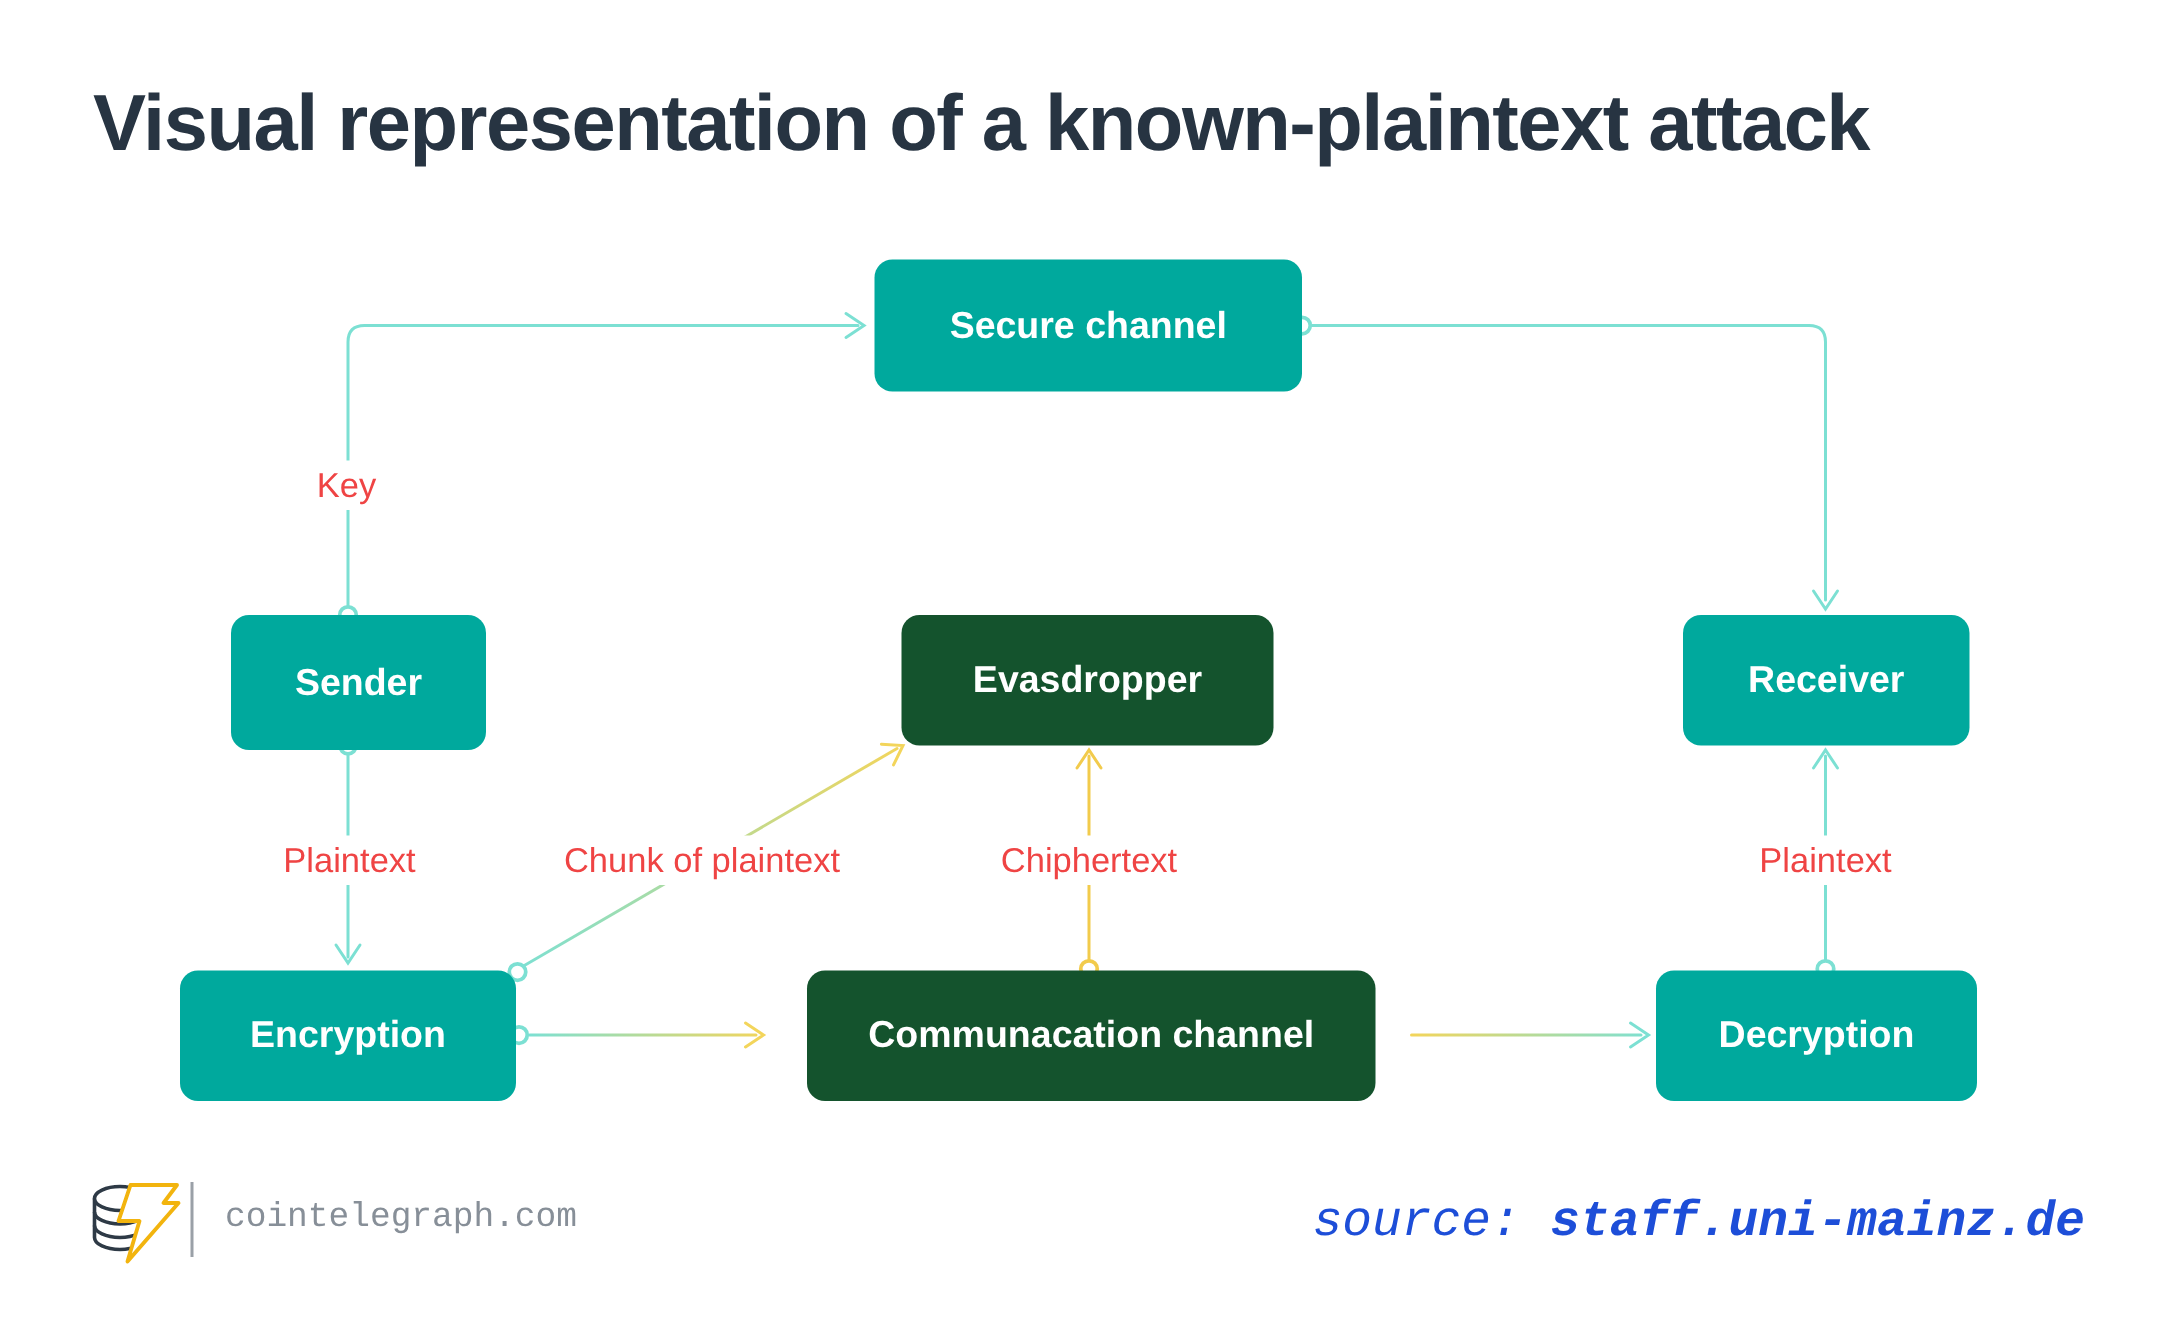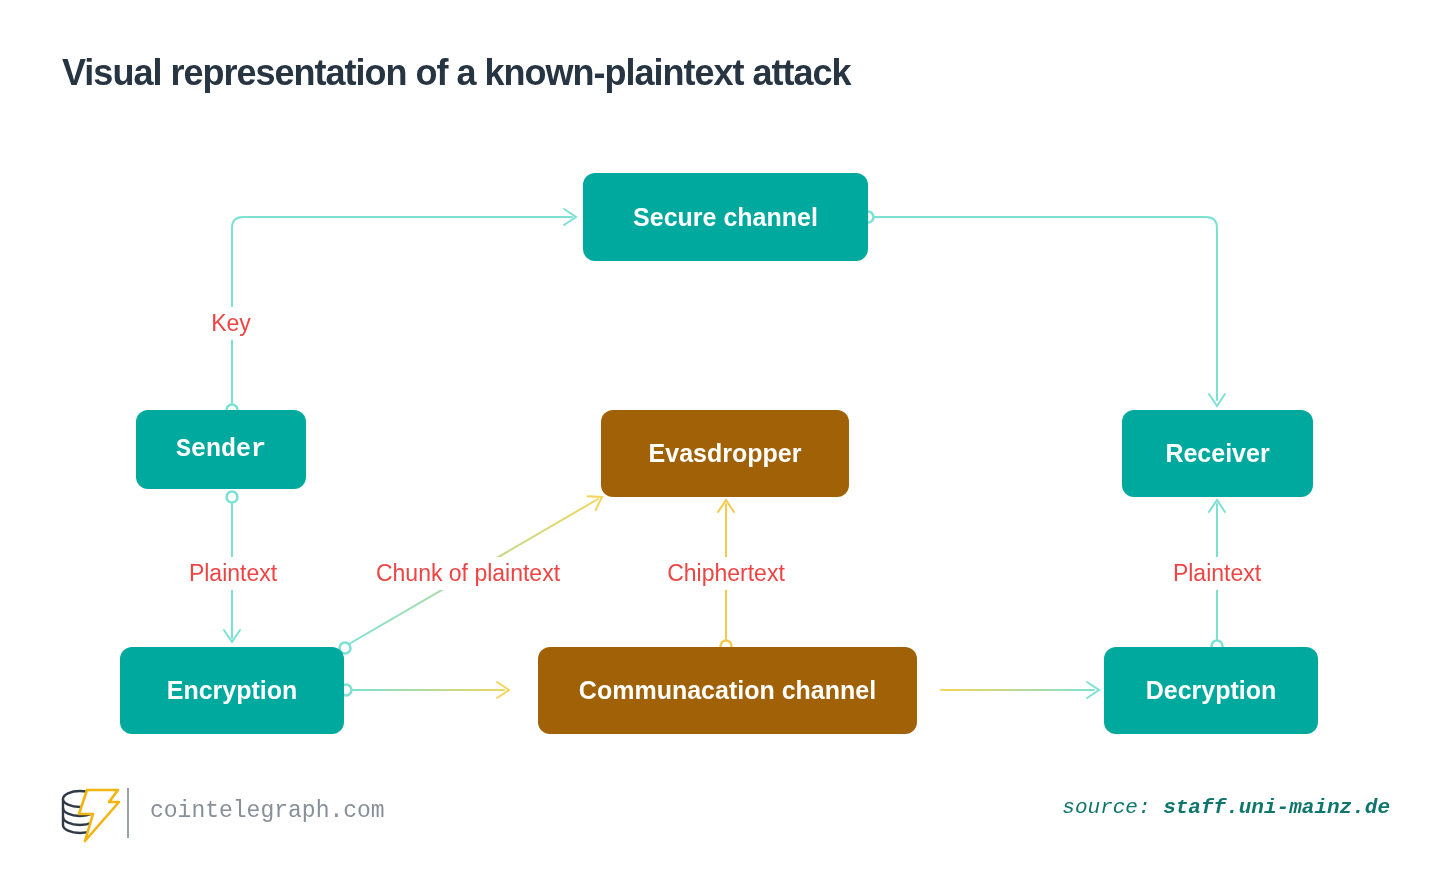--- a/index.html
+++ b/index.html
@@ -9,42 +9,42 @@
     width: 1450px;
     height: 894px;
     background: #ffffff;
     font-family: "Liberation Sans", "DejaVu Sans", sans-serif;
     overflow: hidden;
   }
   .title {
     position: absolute;
     left: 62px;
     top: 52px;
-    font-size: 36px;
+    font-size: 53px;
     font-weight: 800;
     letter-spacing: -1px;
     color: #273442;
     white-space: nowrap;
   }
   .diagram { position: absolute; inset: 0; }
   .edges-svg { position: absolute; left: 0; top: 0; }
   .node {
     position: absolute;
     border-radius: 12px;
     display: flex;
     align-items: center;
     justify-content: center;
     color: #ffffff;
     font-weight: 700;
     font-size: 25px;
     white-space: nowrap;
     text-align: right;
   }
   .node.teal   { background: #00A99D; }
-  .node.yellow { background: #a16207; }
+  .node.yellow { background: #14532d; }
   .edge-label {
     position: absolute;
     transform: translateX(-50%);
     background: #ffffff;
     color: #ef4444;
     font-size: 23px;
     padding: 3px 10px;
     white-space: nowrap;
   }
   .footer { position: absolute; left: 0; top: 780px; width: 1450px; height: 80px; font-family: Liberation Mono, monospace; }
@@ -61,23 +61,23 @@
     position: absolute;
     left: 150px;
     top: 18px;
     font-size: 23px;
     color: #878F98;
   }
   .source {
     position: absolute;
     right: 60px;
     top: 16px;
-    font-size: 21px;
+    font-size: 33px;
     font-style: italic;
-    color: #0f766e;
+    color: #1d4ed8;
     white-space: nowrap;
   }
   .source .src-label { font-weight: 400; }
   .source .src-value { font-weight: 700; }
 </style>
 </head>
 <body>
 
 <div class="canvas">
 
@@ -152,21 +152,21 @@
         <path d="M 1217 640 L 1217 504"></path>
         <path d="M 1209 512 L 1217 500 L 1225 512"></path>
         <circle cx="1217" cy="646" r="5.5" fill="#ffffff" stroke-width="2.5"></circle>
       </g>
     </svg>
 
     <div class="node teal" style="left:583px; top:173px; width:285px; height:88px;">
       <span>Secure channel</span>
     </div>
 
-    <div class="node teal" style="left:136px; top:410px; width:170px; height:79px;font-family:Liberation Mono, monospace;">
+    <div class="node teal" style="left:154px; top:410px; width:170px; height:90px;">
       <span>Sender</span>
     </div>
 
     <div class="node yellow" style="left:601px; top:410px; width:248px; height:87px;">
       <span>Evasdropper</span>
     </div>
 
     <div class="node teal" style="left:1122px; top:410px; width:191px; height:87px;">
       <span>Receiver</span>
     </div>

